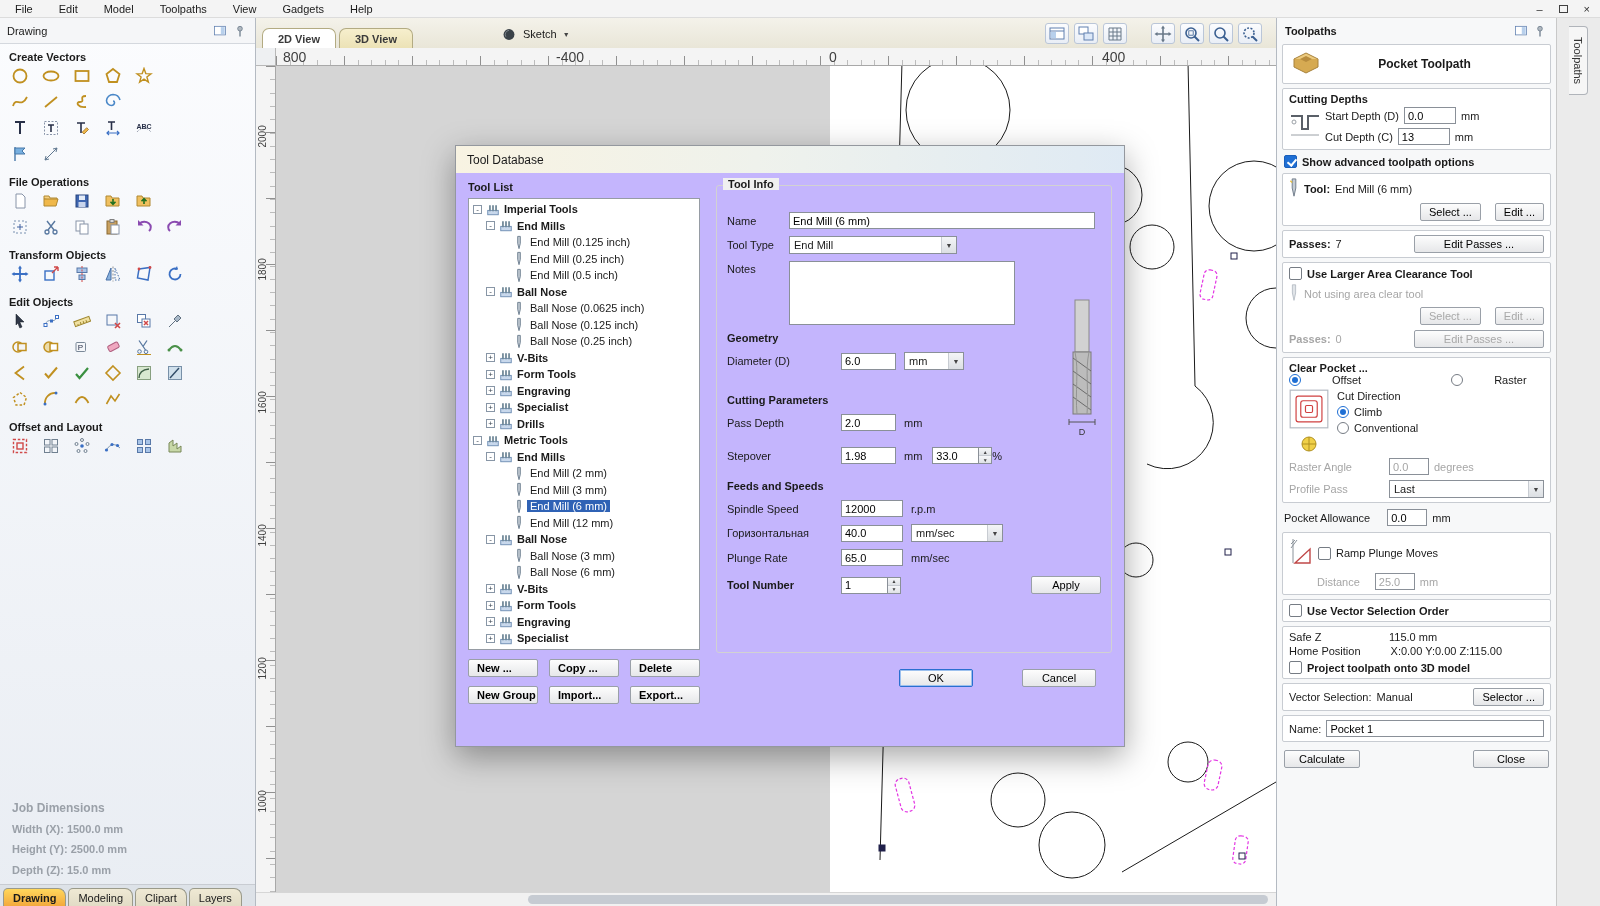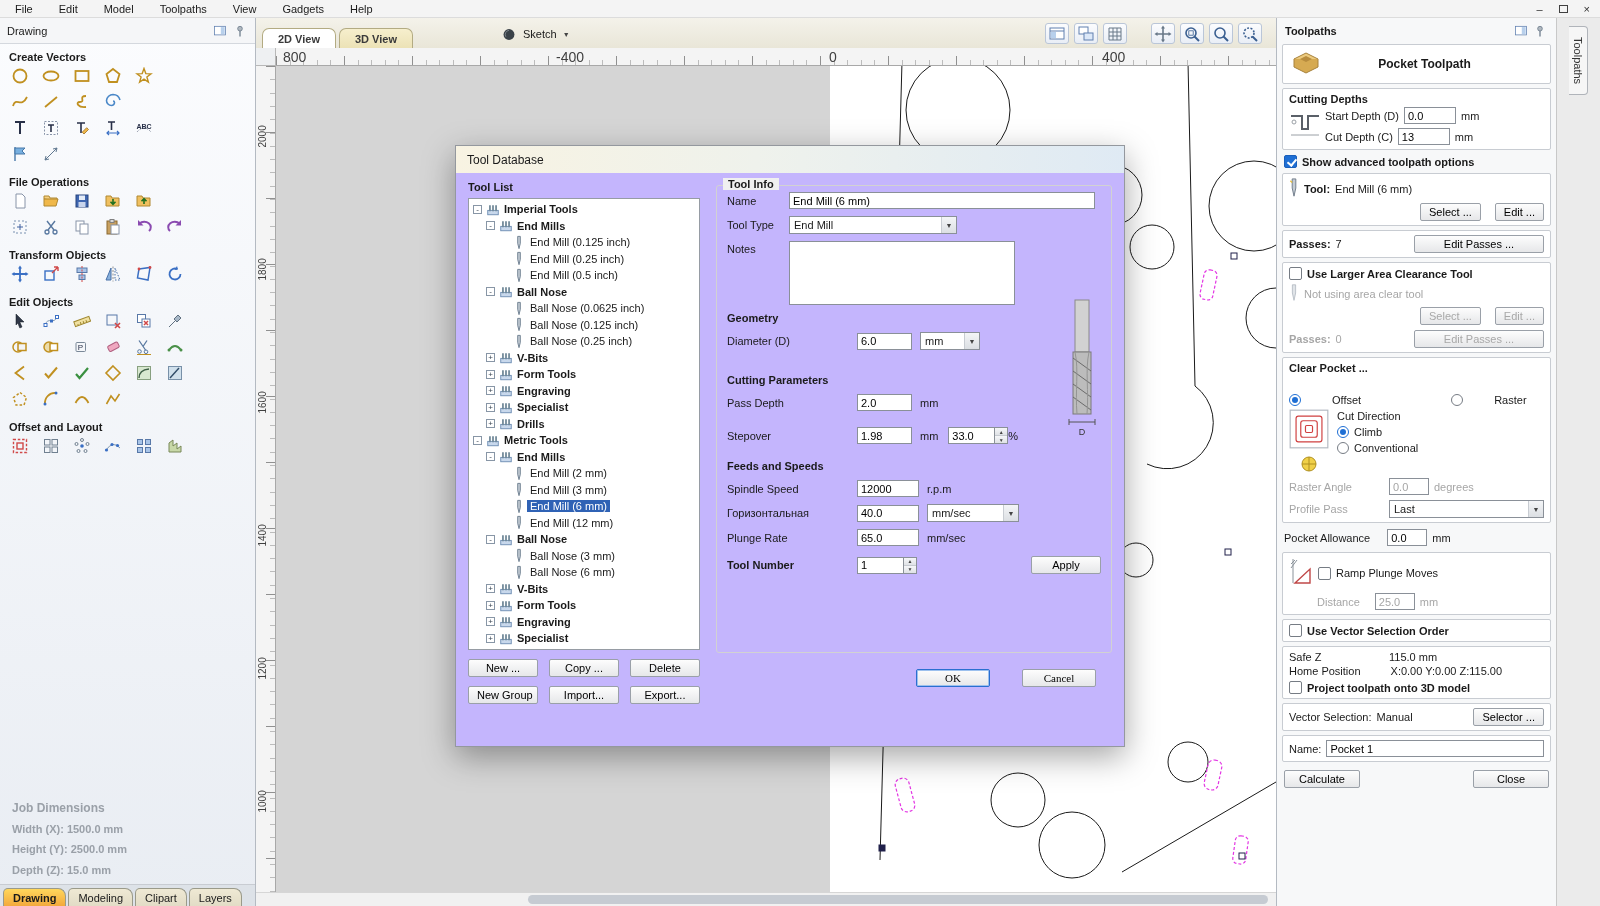--- a/index.html
+++ b/index.html
@@ -100,39 +100,39 @@
 .dlg-body{display:flex;padding:4px 12px 0;gap:16px;}
 .dlg-left{width:232px;flex:none;display:flex;flex-direction:column;}
 .tl-label{font-weight:bold;margin:4px 0 5px;}
 .tree{background:#fff;border:1px solid #96welcome;border:1px solid #969ca4;height:452px;overflow:hidden;padding:2px 0;}
 .tree-row{height:16.5px;display:flex;align-items:center;white-space:nowrap;cursor:default;}
 .exp{width:9px;height:9px;border:1px solid #8896a6;background:#fff;font-size:8px;line-height:7px;text-align:center;margin-right:3px;flex:none;color:#3a4654;}
 .t-label{padding:0 3px;}
 .t-label.selected{background:#2f62b5;color:#fff;}
 .t-label.g{font-weight:bold;}
 .btnrow{display:flex;justify-content:space-between;margin-top:9px;}
-.btnrow .btn{width:70px;text-align:center;}
+.btnrow .btn{width:70px;text-align:left;font-weight:bold;}
 .dlg-right{flex:1;display:flex;flex-direction:column;}
-.grpbox{border:1px solid #d2d2d2;border-radius:3px;padding:6px 10px 6px;position:relative;margin-top:8px;min-height:468px;}
+.grpbox{border:1px solid #d2d2d2;border-radius:3px;padding:26px 10px 6px;position:relative;margin-top:8px;min-height:468px;}
 .grp-legend{position:absolute;top:-8px;left:6px;background:#f0f0f0;padding:0 5px;font-weight:bold;}
 .frow{display:flex;align-items:center;margin-bottom:7px;}
 .fl60{width:62px;flex:none;}
-.fl130{width:130px;flex:none;}
+.fl130{width:114px;flex:none;}
 .frow .uu{margin-left:8px;}
 .ta{width:226px;height:64px;border:1px solid #8a9098;background:#fff;font:inherit;resize:none;}
 .sect{font-weight:bold;margin:2px 0 8px;}
 .mt24{margin-top:24px;}
 .mt16{margin-top:16px;}
 .spin{display:inline-flex;}
 .spin .inp{border-right:none;}
 .spin-btns{display:flex;flex-direction:column;width:14px;border:1px solid #8a9098;}
 .sb{flex:1;font-size:5px;display:flex;align-items:center;justify-content:center;background:linear-gradient(180deg,#f6f7f9,#dfe2e6);color:#444;border-bottom:1px solid #c6cad0;}
 .sb:last-child{border-bottom:none;}
 .tool-img{position:absolute;right:8px;top:112px;}
-.okrow{display:flex;justify-content:flex-end;gap:32px;margin-top:16px;padding-right:16px;font-family:Liberation Serif, serif;}
+.okrow{display:flex;justify-content:flex-end;gap:49px;margin-top:16px;padding-right:16px;}
 .okrow .btn{width:74px;text-align:center;}
 .apply{margin-left:auto;width:70px;text-align:center;}
 </style>
 </head>
 <body>
 
 <div class="app">
 
   <div class="menubar">
     <div class="row" id="menu-items" style="gap:8px;">
@@ -809,21 +809,21 @@
         </div>
         <div class="row" style="margin-top:5px;">
           <span class="b dim">Passes:</span>
           <span class="dim">0</span>
           <button class="btn dimbtn" style="margin-left:auto;width:130px;">Edit Passes ...</button>
         </div>
       </div>
 
       <div class="card">
         <div class="b">Clear Pocket ...</div>
-        <div class="row" style="margin:20px 0 2px;gap:31px;">
+        <div class="row" style="margin:0 0 2px;gap:31px;">
           <span class="radio on"></span>
           <span>Offset</span>
           <span style="width:28px;"></span>
           <span class="radio"></span>
           <span>Raster</span>
         </div>
         <div class="cp-mid">
           <div class="cp-left">
             <span><svg width="40" height="40" viewBox="0 0 34 34">
                   <rect x="1" y="1" width="32" height="32" fill="#fff" stroke="#b4bac2"></rect>

